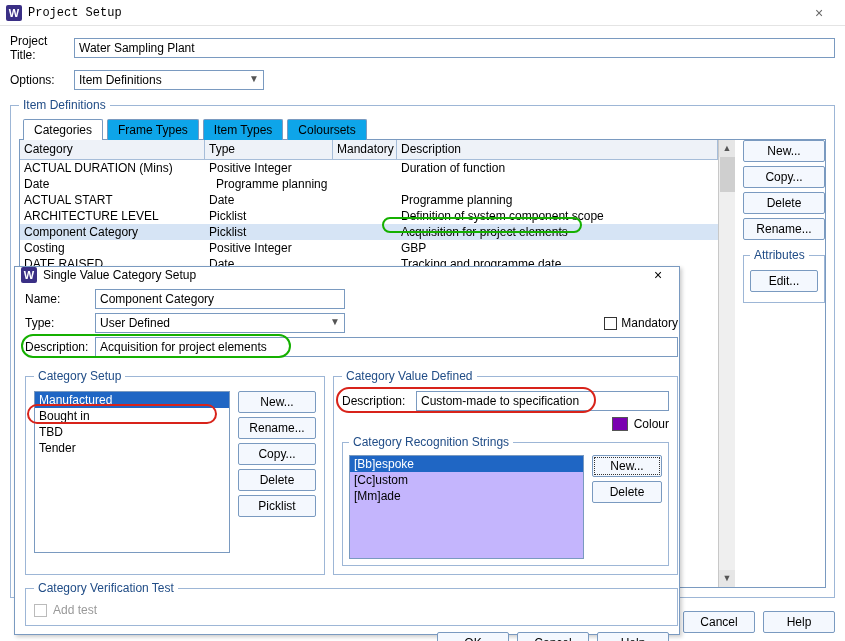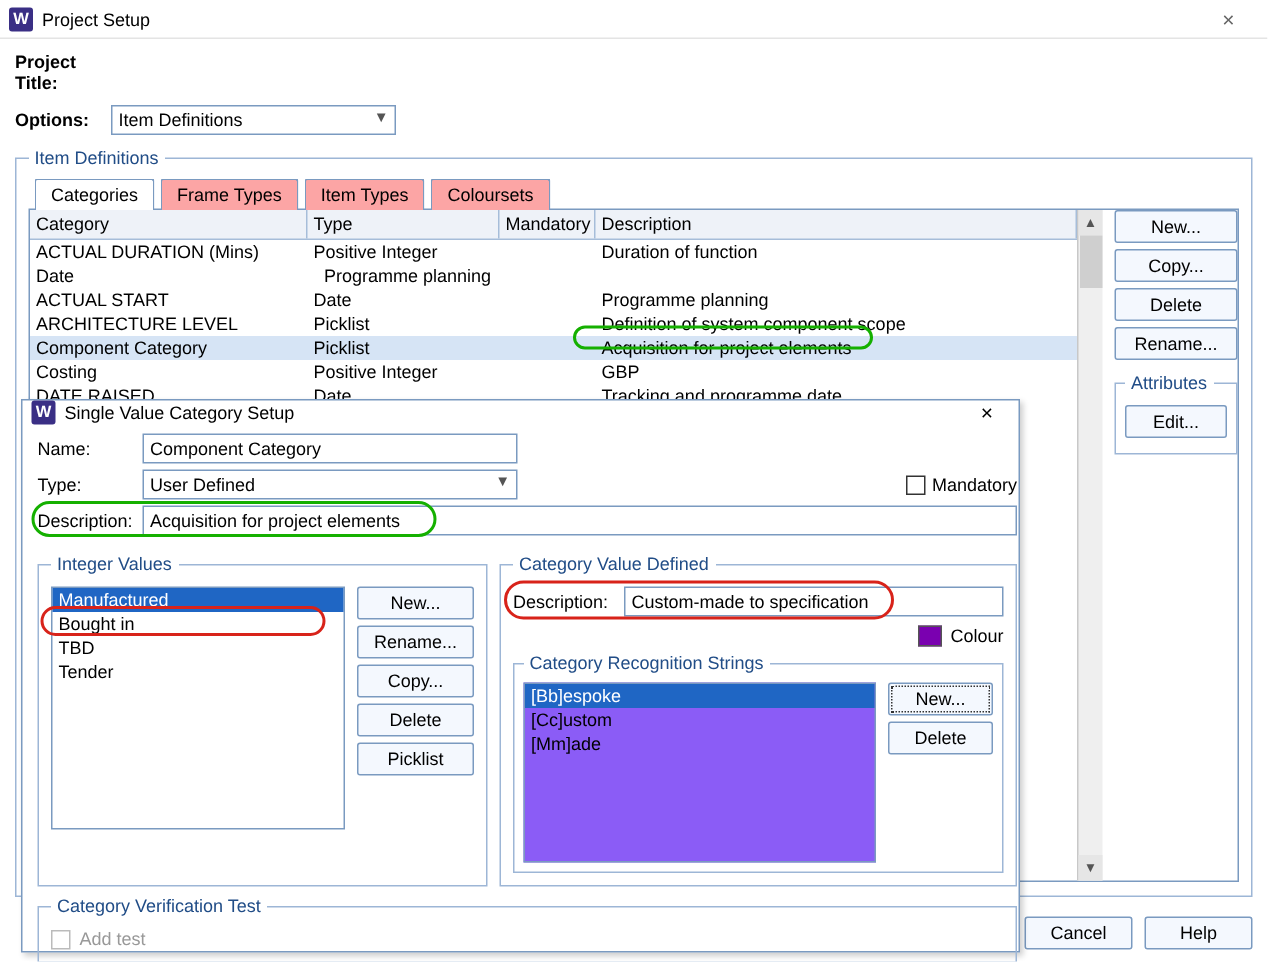--- a/index.html
+++ b/index.html
@@ -1,35 +1,35 @@
 <!DOCTYPE html>
 <html><head>
 <meta charset="utf-8">
 <style>
   * { box-sizing: border-box; font-family: "Segoe UI", Tahoma, sans-serif; font-size: 12px; }
   body { margin:0; padding:0; width:845px; height:641px; background:#fff; color:#000; position:relative; overflow:hidden; }
 
   
   .titlebar { height:26px; background:#fff; display:flex; align-items:center; padding:0 6px; border-bottom:1px solid #e4e4e4; }
   .appicon { width:16px; height:16px; background:#3a2f85; color:#fff; font-weight:bold; text-align:center; line-height:16px; font-size:11px; border-radius:2px; margin-right:6px;}
-  .titlebar-title { flex:1; }
+  .titlebar-title { flex:1;font-family:Liberation Mono, monospace; }
   .titlebar-close { width:40px; text-align:center; color:#666; font-size:14px; }
 
   .body-area { padding:8px 10px 0 10px; }
 
   .form-row { display:flex; align-items:center; margin-bottom:8px; }
-  .form-row label { width:64px;font-weight:bold; }
+  .form-row label { width:64px; }
   .select { border:1px solid #7a9ac0; height:20px; background:#fff; display:flex; align-items:center; padding:0 4px; position:relative; width:190px;}
   .select .chev { position:absolute; right:4px; top:2px; font-size:10px; color:#555;}
 
   fieldset.item-defs { border:1px solid #9db6d6; margin:0; padding:6px 8px 8px 8px; height:500px; position:relative;}
   fieldset.item-defs > legend { color:#214d87; padding:0 4px; }
 
   .tabs { display:flex; gap:4px; margin-bottom:0; border-bottom:1px solid #7a9ac0; padding-left:4px;}
-  .tab { border:1px solid #7a9ac0; border-bottom:none; padding:3px 10px; background:#fca5a5; border-radius:2px 2px 0 0; position:relative; top:1px;}
+  .tab { border:1px solid #7a9ac0; border-bottom:none; padding:3px 10px; background:#0ea5e9; border-radius:2px 2px 0 0; position:relative; top:1px;}
   .tab.active { background:#fff; }
 
   .tab-body { border:1px solid #7a9ac0; border-top:none; padding:0; height:448px; display:flex; }
   .grid-wrap { flex:1; position:relative; }
   .grid-header { display:flex; background:#eef2f8; border-bottom:1px solid #a6bdd9; height:20px; }
   .grid-header div { border-right:1px solid #a6bdd9; padding:2px 4px; }
   .col-cat { width:185px;} .col-type{width:128px;} .col-mand{width:64px;} .col-desc{flex:1;}
   .grid-rows { }
   .grid-row { display:flex; height:16px; align-items:center; }
   .grid-row div { padding:16px 4px; overflow:hidden; white-space:nowrap; }
@@ -68,21 +68,21 @@
   .cat-val-list .item { padding:1px 4px; }
   .cat-val-list .item.selected { background:#1f66c4; color:#fff; }
   .cat-val-buttons { display:flex; flex-direction:column; gap:4px; width:78px;}
   .cat-values-inner { display:flex; gap:8px; }
 
   .cvs { flex:1; }
   .cvs-desc-row { display:flex; align-items:center; gap:4px; }
   .cvs-desc-row label { width:70px; }
   .colour-row { display:flex; align-items:center; justify-content:flex-end; gap:6px; margin-top:6px;}
   .colour-swatch { width:16px; height:14px; background:#7a00b0; border:1px solid #555;}
-  .recog-list { border:1px solid #7a9ac0; height:120px; background:#8b5cf6; }
+  .recog-list { border:1px solid #7a9ac0; height:104px; background:#c4b5fd; }
   .recog-list .item { padding:1px 4px; }
   .recog-list .item.selected { background:#1f66c4; color:#fff; }
   .recog-row { display:flex; gap:8px; }
   .recog-btns { display:flex; flex-direction:column; gap:4px; width:70px;}
   .recog-btns .btn.focus { outline:1px dotted #333; outline-offset:-3px;}
 
   fieldset.verif { margin-top:6px;}
   .verif-inner { display:flex; align-items:center; gap:6px; color:#999;}
   .verif-inner .checkbox { border-color:#bbb; }
 
@@ -96,20 +96,21 @@
 
 <div class="titlebar">
   <div class="appicon">W</div>
   <div class="titlebar-title">Project Setup</div>
   <div class="titlebar-close">×</div>
 </div>
 
 <div class="body-area">
   <div class="form-row">
     <label>Project Title:</label>
+    <input class="ti" style="flex: 1 1 0%;" value="Water Sampling Plant">
   </div>
   <div class="form-row">
     <label>Options:</label>
     <div class="select">
       <span>Item Definitions</span>
       <span class="chev">▼</span>
     </div>
   </div>
 
   <fieldset class="item-defs">
@@ -224,21 +225,21 @@
       </div>
     </div>
     <div class="dlg-row" style="position:relative;">
       <label>Description:</label>
       <input class="ti" style="flex: 1 1 0%;" value="Acquisition for project elements">
       <div class="ellipse" style="border-color:#15b000; left:-4px; top:-3px; width:270px; height:24px; border-radius:14px;"></div>
     </div>
 
     <div class="mid-row">
       <fieldset class="inner cat-values">
-        <legend>Integer Values</legend>
+        <legend>Category Setup</legend>
         <div class="cat-values-inner">
           <div class="cat-val-list" style="flex:1; position:relative;" id="cat-val-list">
             <div class="ellipse" style="border-color:#d8231a; left:-8px; top:12px; width:190px; height:20px; border-radius:12px;"></div>
           <div class="item selected">Manufactured</div>
               <div class="item">Bought in</div>
               <div class="item">TBD</div>
               <div class="item">Tender</div>
             </div>
           <div class="cat-val-buttons">
             <div class="btn">New...</div>

